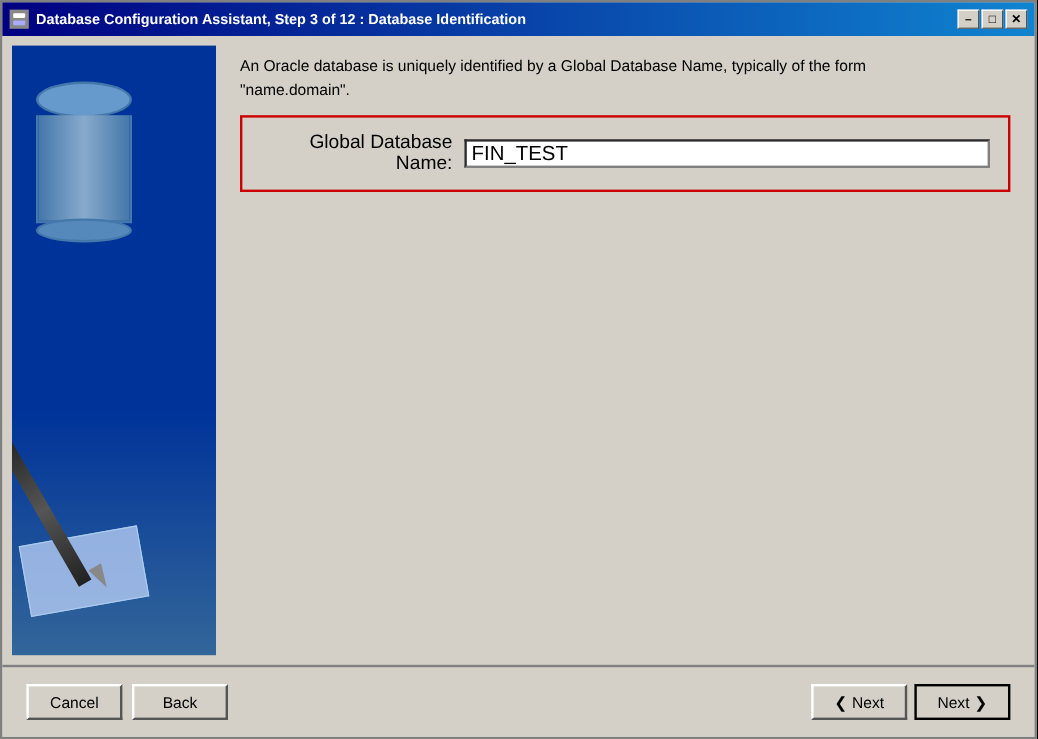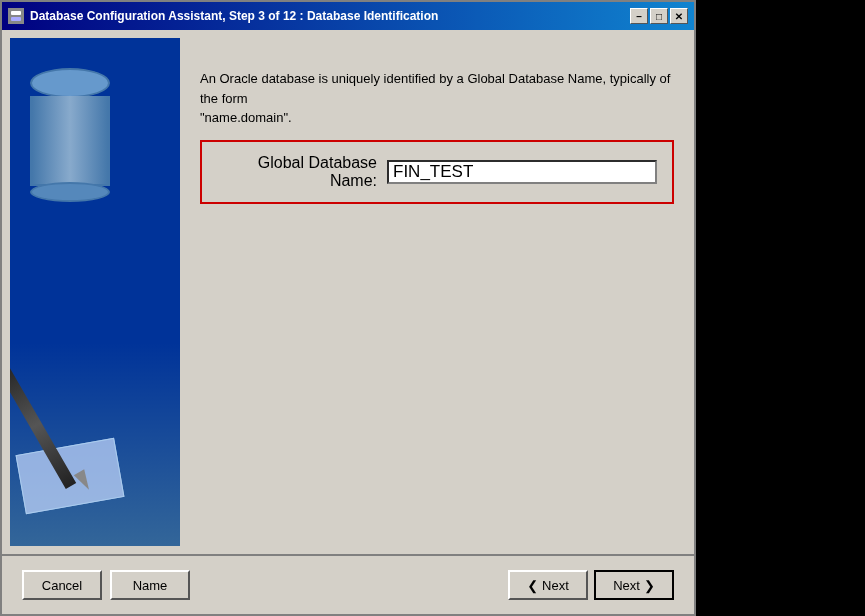--- a/index.html
+++ b/index.html
@@ -7,21 +7,21 @@
     body {
       width: 865px;
       height: 616px;
       background: #000;
       font-family: Arial, sans-serif;
       font-size: 13px;
       overflow: hidden;
     }
 
     .window {
-      width: 696px;
+      width: 864px;
       height: 616px;
       background: #d4d0c8;
       border: 2px solid #808080;
       display: flex;
       flex-direction: column;
     }
 
     .title-bar {
       background: linear-gradient(to right, #000080, #1084d0);
       color: white;
@@ -167,21 +167,20 @@
       transform: rotate(-10deg);
       border: 1px solid #aaccee;
     }
 
     .right-panel {
       flex: 1;
       padding: 15px 20px 10px 20px;
       display: flex;
       flex-direction: column;
       gap: 12px;
-      margin-top: 24px;
     }
 
     .intro-text {
       color: #000;
       line-height: 1.5;
       font-size: 13px;
     }
 
     .form-section {
       border: 2px solid #cc0000;
@@ -328,21 +327,21 @@
 
       </div>
 
       <div class="spacer"></div>
     </div>
   </div>
 
   <div class="bottom-bar">
     <div class="bottom-left">
       <button class="win-btn">Cancel</button>
-      <button class="win-btn">Name</button>
+      <button class="win-btn">Back</button>
     </div>
     <div class="bottom-right">
       <button class="win-btn">
         <span>❮</span>
         <span>Next</span>
       </button>
       <button class="win-btn active-btn">
         <span>Next</span>
         <span>❯</span>
       </button>

